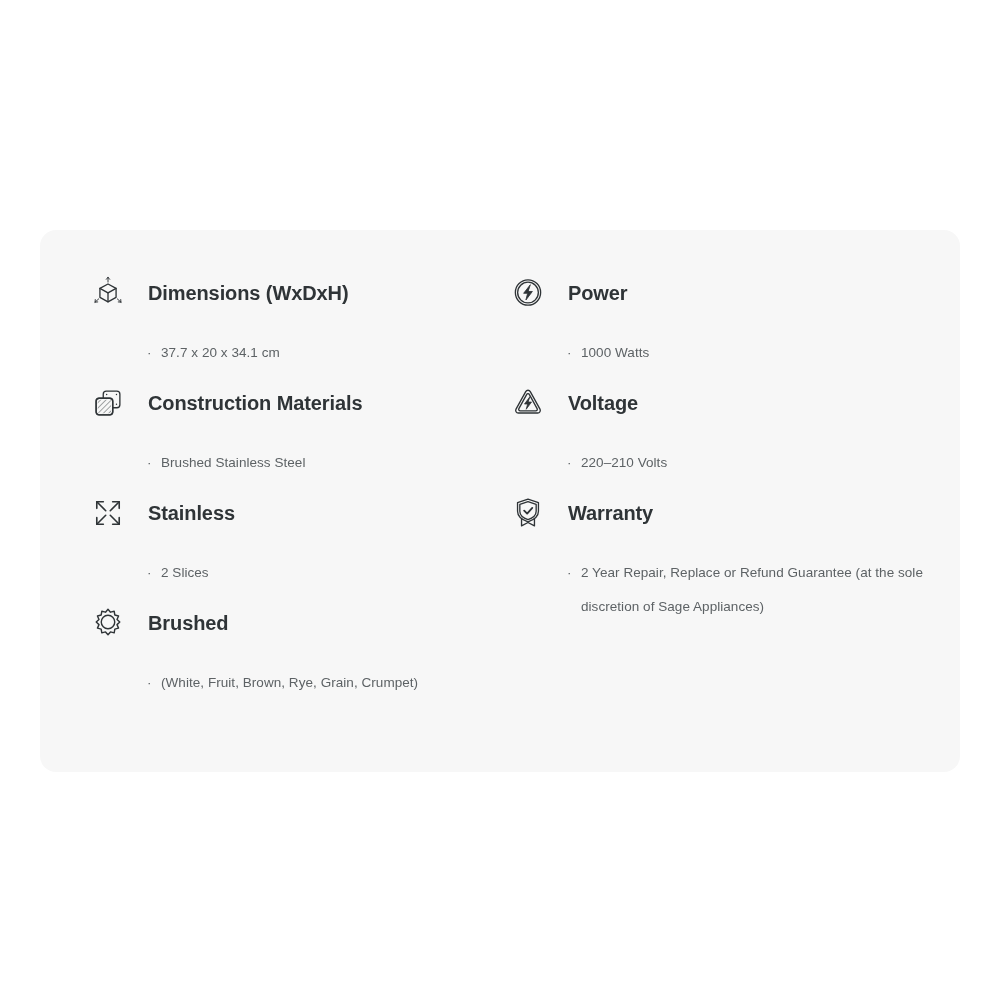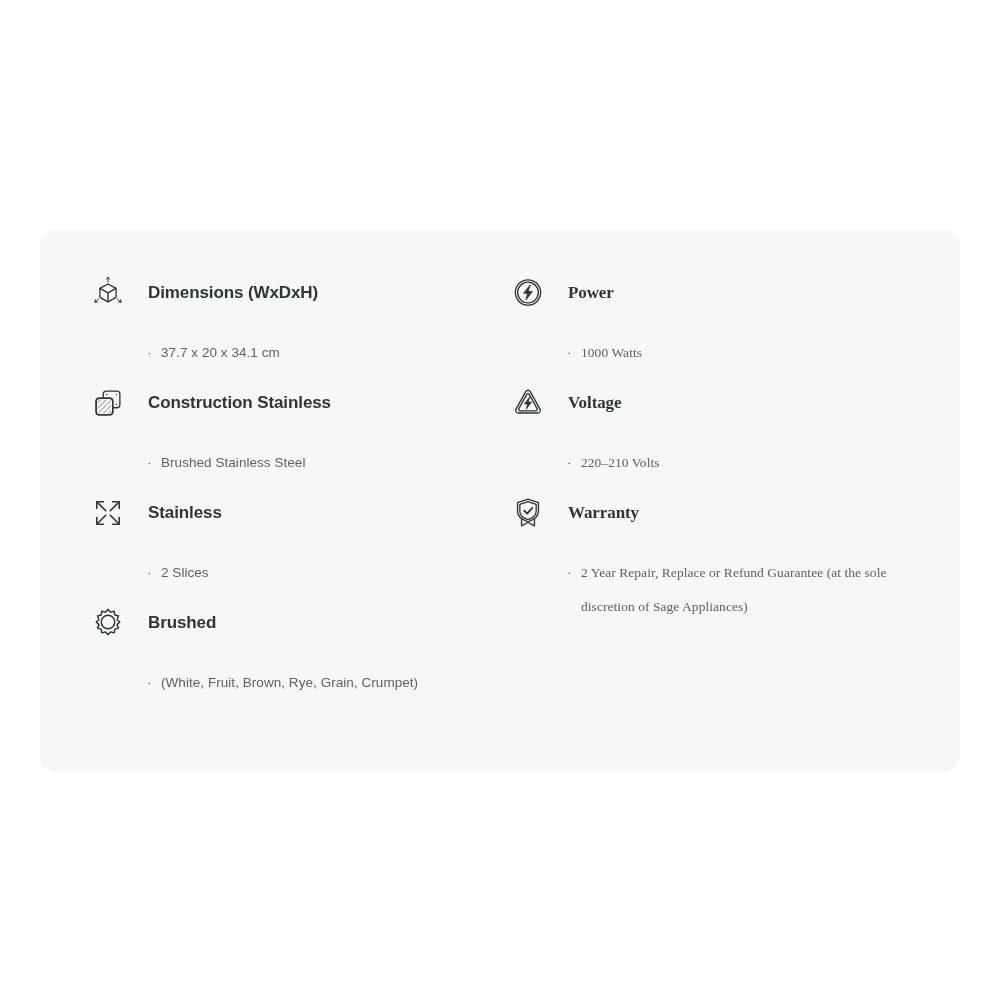--- a/index.html
+++ b/index.html
@@ -37,21 +37,21 @@
     width: 920px;
     height: 542px;
   }
 
   .spec-col {
     position: absolute;
     top: 40px;
     width: 420px;
   }
   .spec-col.left  { left: 45px; }
-  .spec-col.right { left: 465px; font-family: Liberation Serif, serif; }
+  .spec-col.right { left: 465px; }
 
   
   .spec-item {
     position: relative;
     min-height: 110px;
   }
 
   .spec-head {
     display: flex;
     align-items: center;
@@ -67,21 +67,21 @@
     justify-content: center;
   }
   .spec-icon svg {
     display: block;
     width: 38px;
     height: 38px;
   }
 
   .spec-title {
     margin-left: 17px;
-    font-size: 17px;
+    font-size: 20px;
     font-weight: bold;
     color: #2f3437;
     letter-spacing: -0.1px;
     line-height: 1.2;
   }
 
   .spec-values {
     list-style: none;
     margin-top: 20px;
     padding-left: 62px;
@@ -150,21 +150,21 @@
                 </defs>
                 <rect x="15" y="7.5" width="17.5" height="17.5" rx="3.2"></rect>
                 <circle cx="18.6" cy="11.1" r="0.75" fill="#2f3437" stroke="none"></circle>
                 <circle cx="28.9" cy="11.1" r="0.75" fill="#2f3437" stroke="none"></circle>
                 <circle cx="28.9" cy="21.4" r="0.75" fill="#2f3437" stroke="none"></circle>
                 <rect x="7.5" y="15" width="17.5" height="17.5" rx="3.2" fill="#f7f7f7"></rect>
                 <rect x="9.2" y="16.7" width="14.1" height="14.1" rx="2" fill="url(#hatch)" stroke="none"></rect>
                 <rect x="7.5" y="15" width="17.5" height="17.5" rx="3.2"></rect>
               </svg>
             </span>
-            <span class="spec-title">Construction Stainless</span>
+            <span class="spec-title">Construction Materials</span>
           </div>
           <ul class="spec-values">
             <li><span class="bullet">·</span><span>Brushed Stainless Steel</span></li>
           </ul>
         </div>
 
         <div class="spec-item">
           <div class="spec-head">
             <span class="spec-icon">
               <svg viewBox="0 0 40 40" fill="none" stroke="#2f3437" stroke-width="1.7" stroke-linecap="round" stroke-linejoin="round">

